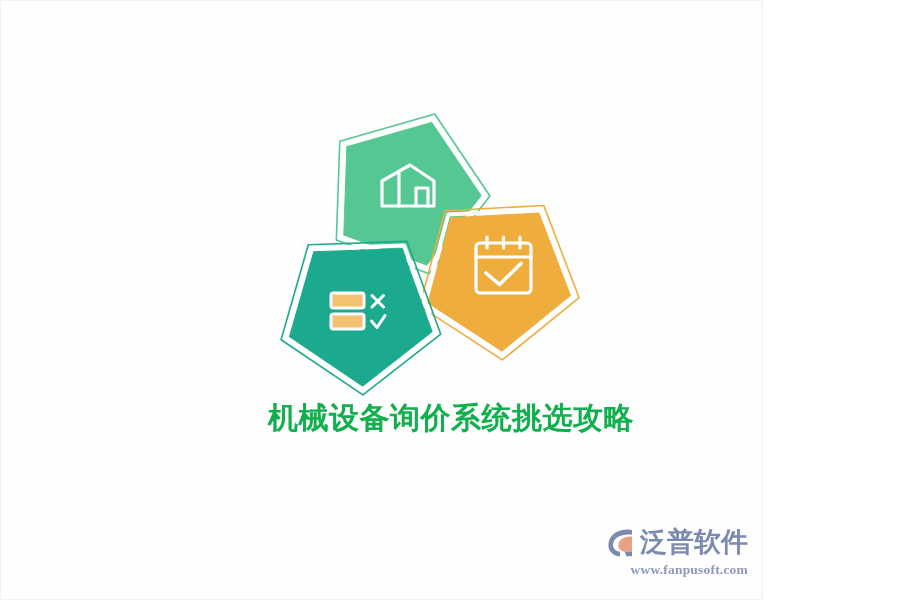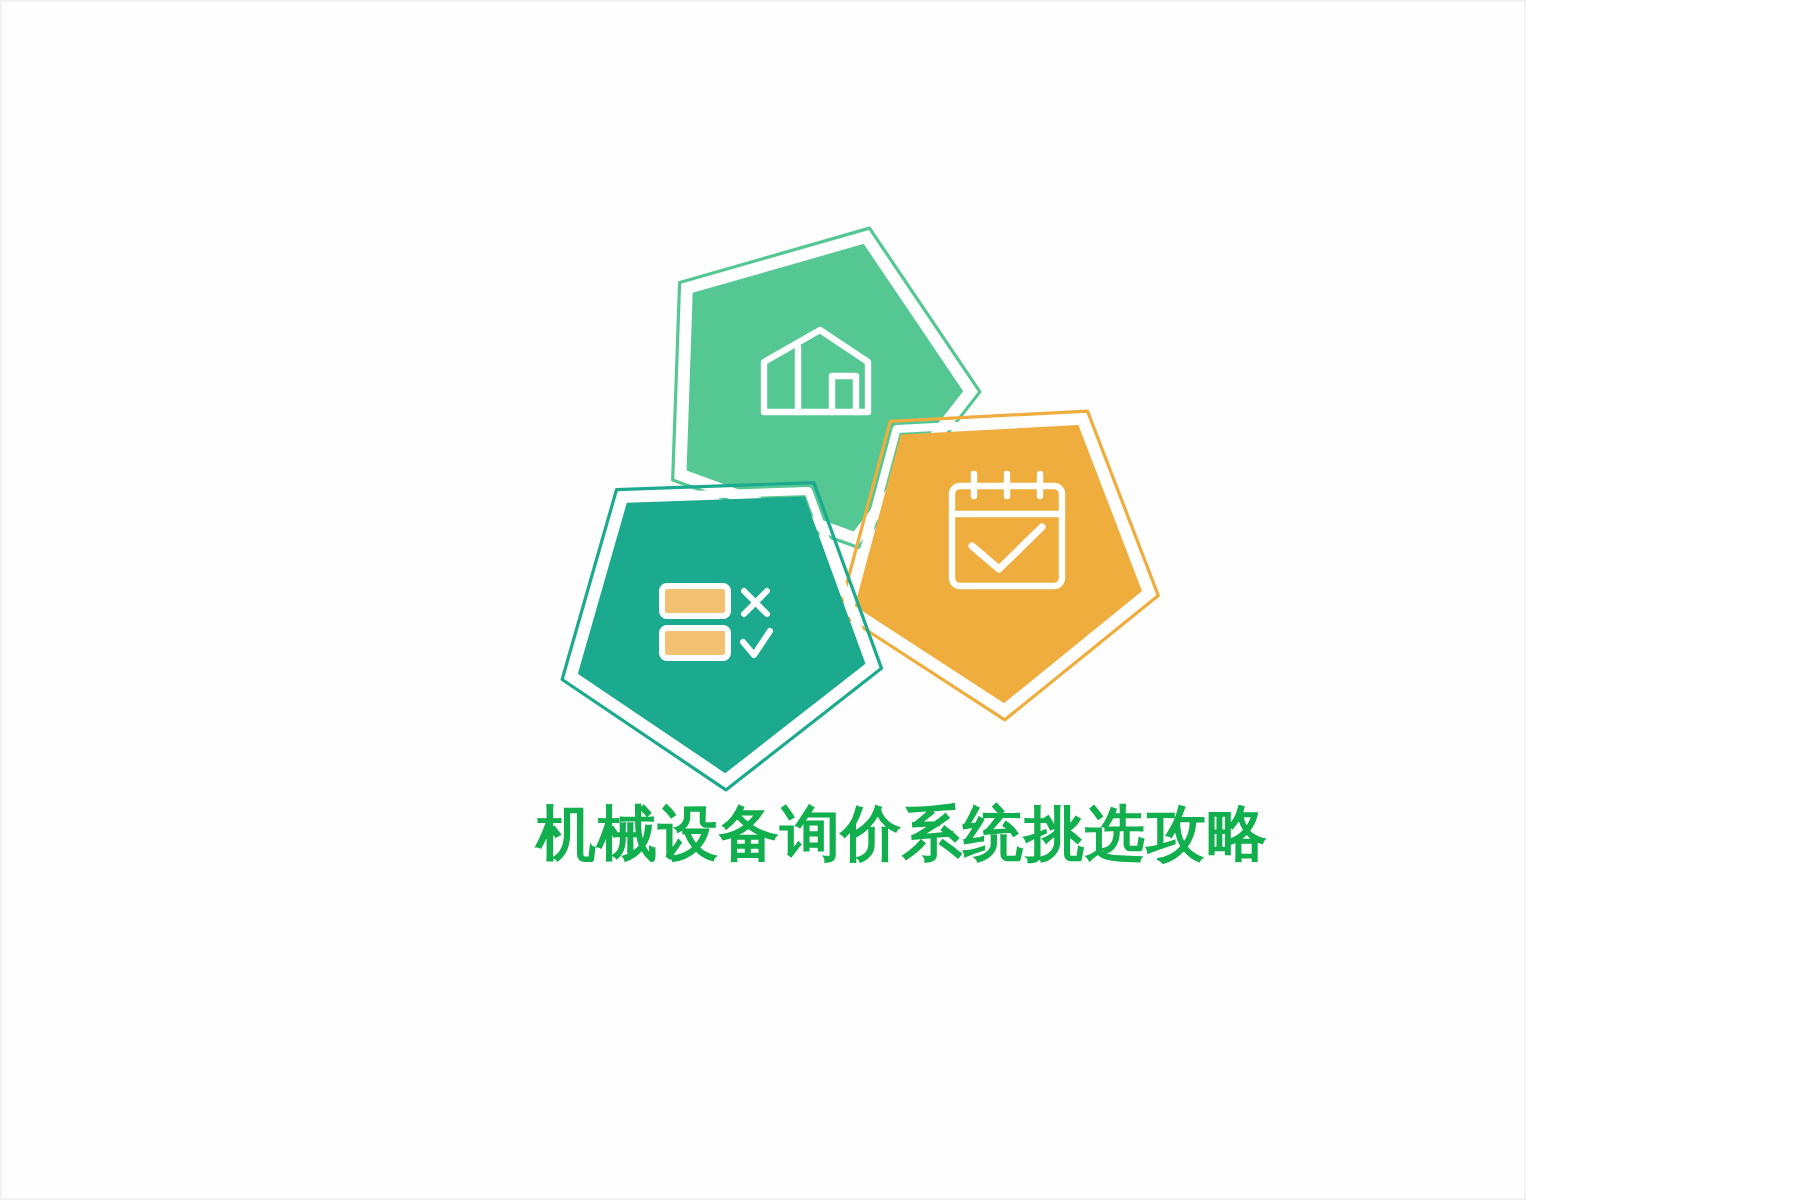--- a/index.html
+++ b/index.html
@@ -166,14 +166,30 @@
         </g>
       </g>
 
     </svg>
   </div>
 
   <div id="title-block">
     <span class="title-line">机械设备询价系统挑选攻略</span>
   </div>
 
+  <div id="brand-logo">
+    <div id="brand-logo-row">
+      <div id="brand-mark">
+        <svg viewBox="0 0 34 34" width="34" height="34" xmlns="http://www.w3.org/2000/svg">
+
+          <path d="M28 5 C17 3 6 8 4.5 18 C3.4 25.4 8.6 31 16 31.4 L16 26.6 C11.2 26.2 8.4 22.8 9.2 18.4 C10.3 12.3 17.6 8.4 28 9.6 Z" fill="#7d8ab0"></path>
+
+          <path d="M28 11.5 C20.5 11 15.2 14.4 14.4 19.2 C13.8 23.1 16.4 26.2 20.4 26.6 L28 26.6 Z" fill="#e8a182"></path>
+
+          <path d="M20.6 26.6 L28 26.6 L28 31.2 L22.4 31.2 Z" fill="#7d8ab0"></path>
+        </svg>
+      </div>
+      <div id="brand-name">泛普软件</div>
+    </div>
+    <div id="brand-url">www.fanpusoft.com</div>
+  </div>
 
 </div>
 
 </body></html>

